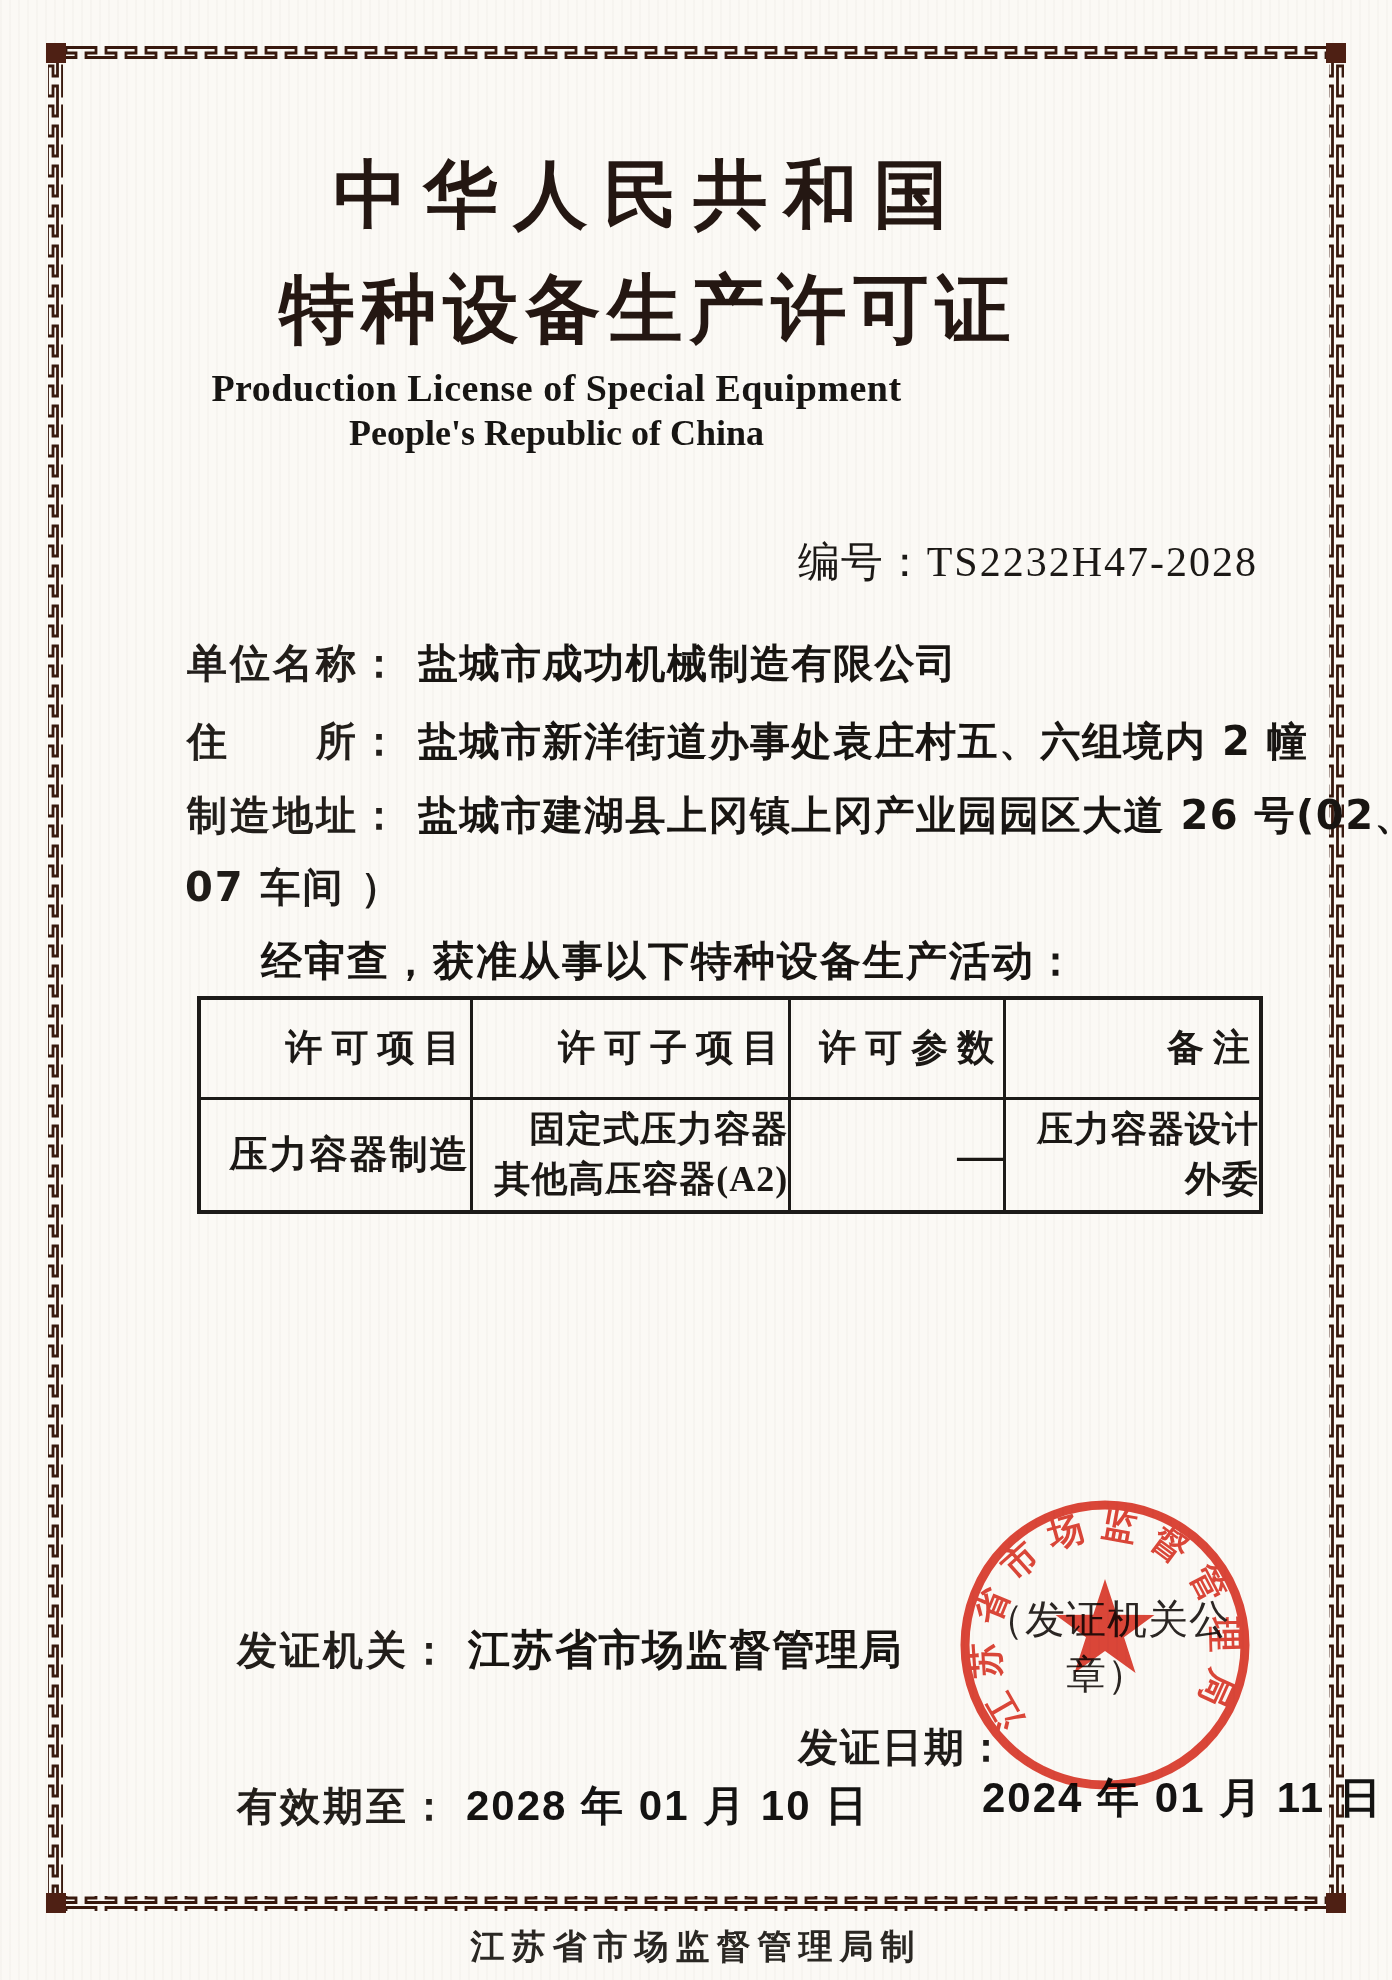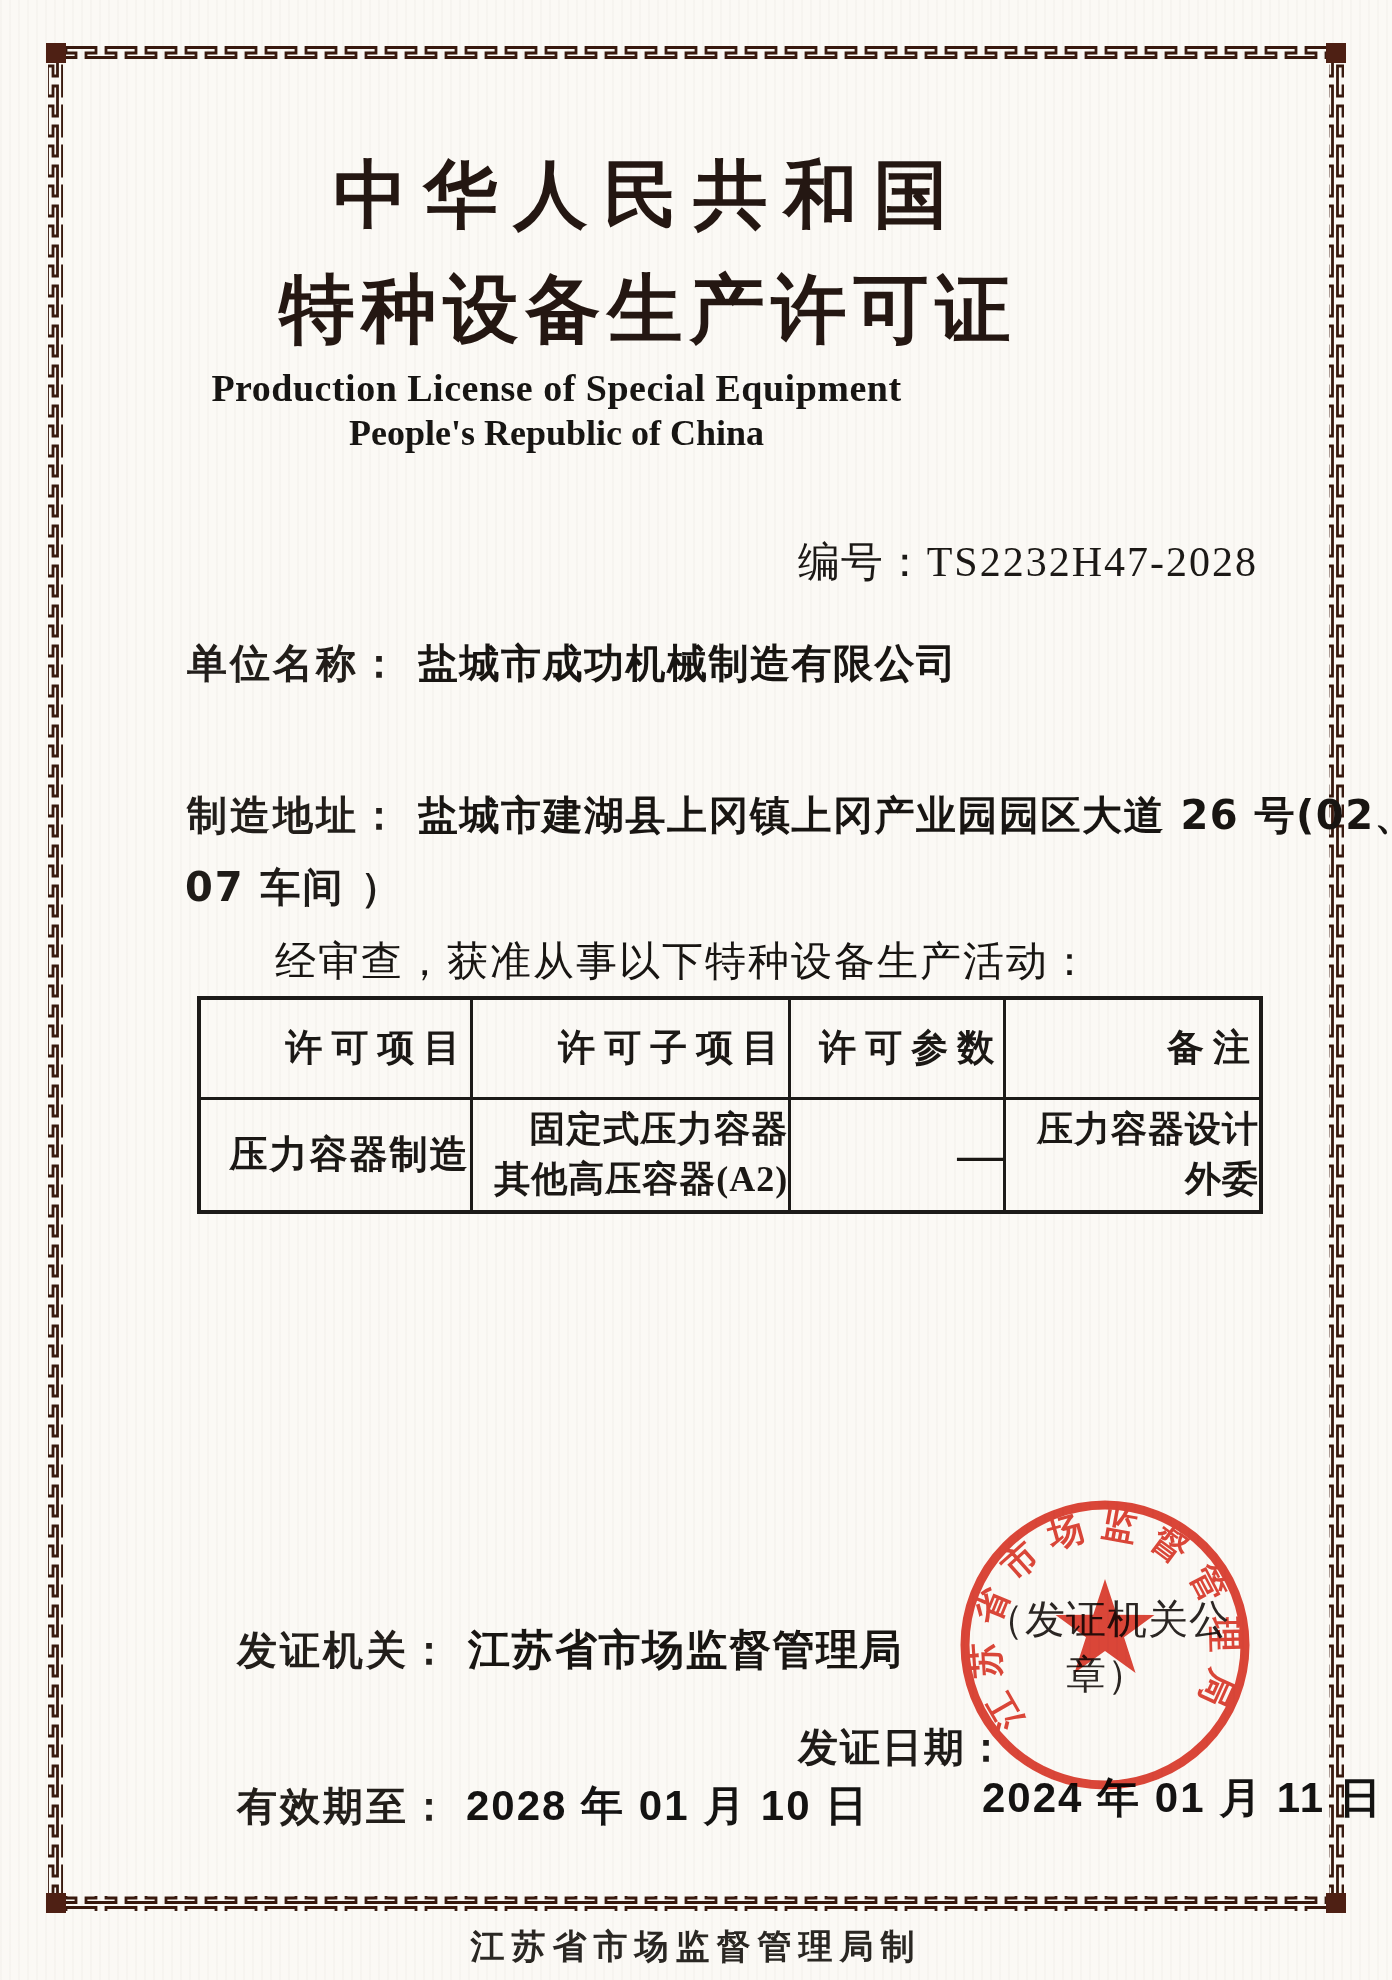--- a/index.html
+++ b/index.html
@@ -30,21 +30,21 @@
   .lic-no .num{font-family:"Liberation Serif","DejaVu Serif",serif;letter-spacing:2px;}
 
   
   .field{left:187px;font-size:40px;white-space:nowrap;z-index:2;}
   .f-label{font-weight:600;letter-spacing:3px;color:#221e1a;}
   .f-value{font-family:"DejaVu Sans","Liberation Sans",sans-serif;font-weight:700;letter-spacing:1.5px;margin-left:16px;color:#181512;}
   .f-company{top:636px;}
   .f-residence{top:714px;}
   .f-address{top:788px;}
   .f-address2{top:860px;left:185px;font-family:"DejaVu Sans","Liberation Sans",sans-serif;font-weight:700;font-size:40px;letter-spacing:2px;z-index:2;}
-  .approval{top:934px;left:275px;font-family:"DejaVu Sans","Liberation Sans",sans-serif;font-weight:400;font-size:41px;letter-spacing:2px;color:#181512;z-index:2;}
+  .approval{top:934px;left:261px;font-family:"DejaVu Sans","Liberation Sans",sans-serif;font-weight:700;font-size:41px;letter-spacing:2px;color:#181512;z-index:2;}
 
   
   .lic-table{position:absolute;left:197px;top:996px;width:1066px;border-collapse:collapse;table-layout:fixed;z-index:2;}
   .lic-table td,.lic-table th{border:3px solid #1c1a18;text-align:right;vertical-align:middle;padding:0;color:#1b1815;}
   .lic-table{border:4px solid #1c1a18;}
   .lic-table .hrow{height:100px;}
   .lic-table .brow{height:114px;}
   .lic-table th{font-size:37px;font-weight:600;letter-spacing:9px;font-family:"Liberation Serif","DejaVu Serif",serif;}
   .cell-item{font-size:38px;font-weight:600;letter-spacing:2px;}
   .two-line div{font-size:36px;font-weight:600;line-height:1.38;letter-spacing:1px;}
@@ -92,20 +92,21 @@
 
   <div class="abs hdr t-cn t1">中华人民共和国</div>
   <div class="abs hdr t-cn t2">特种设备生产许可证</div>
   <div class="abs hdr t-en e1">Production License of Special Equipment</div>
   <div class="abs hdr t-en e2">People's Republic of China</div>
 
   <div class="abs lic-no"><span class="lbl">编号：</span><span class="num">TS2232H47-2028</span></div>
 
   <div class="abs field f-company"><span class="f-label">单位名称：</span><span class="f-value">盐城市成功机械制造有限公司</span></div>
 
+  <div class="abs field f-residence"><span class="f-label">住　　所：</span><span class="f-value">盐城市新洋街道办事处袁庄村五、六组境内 2 幢</span></div>
 
   <div class="abs field f-address"><span class="f-label">制造地址：</span><span class="f-value">盐城市建湖县上冈镇上冈产业园园区大道 26 号(02、</span></div>
 
   <div class="abs f-address2">07 车间 ）</div>
 
   <div class="abs approval">经审查，获准从事以下特种设备生产活动：</div>
 
   <table class="lic-table">
     <tbody>
         <tr class="hrow">

